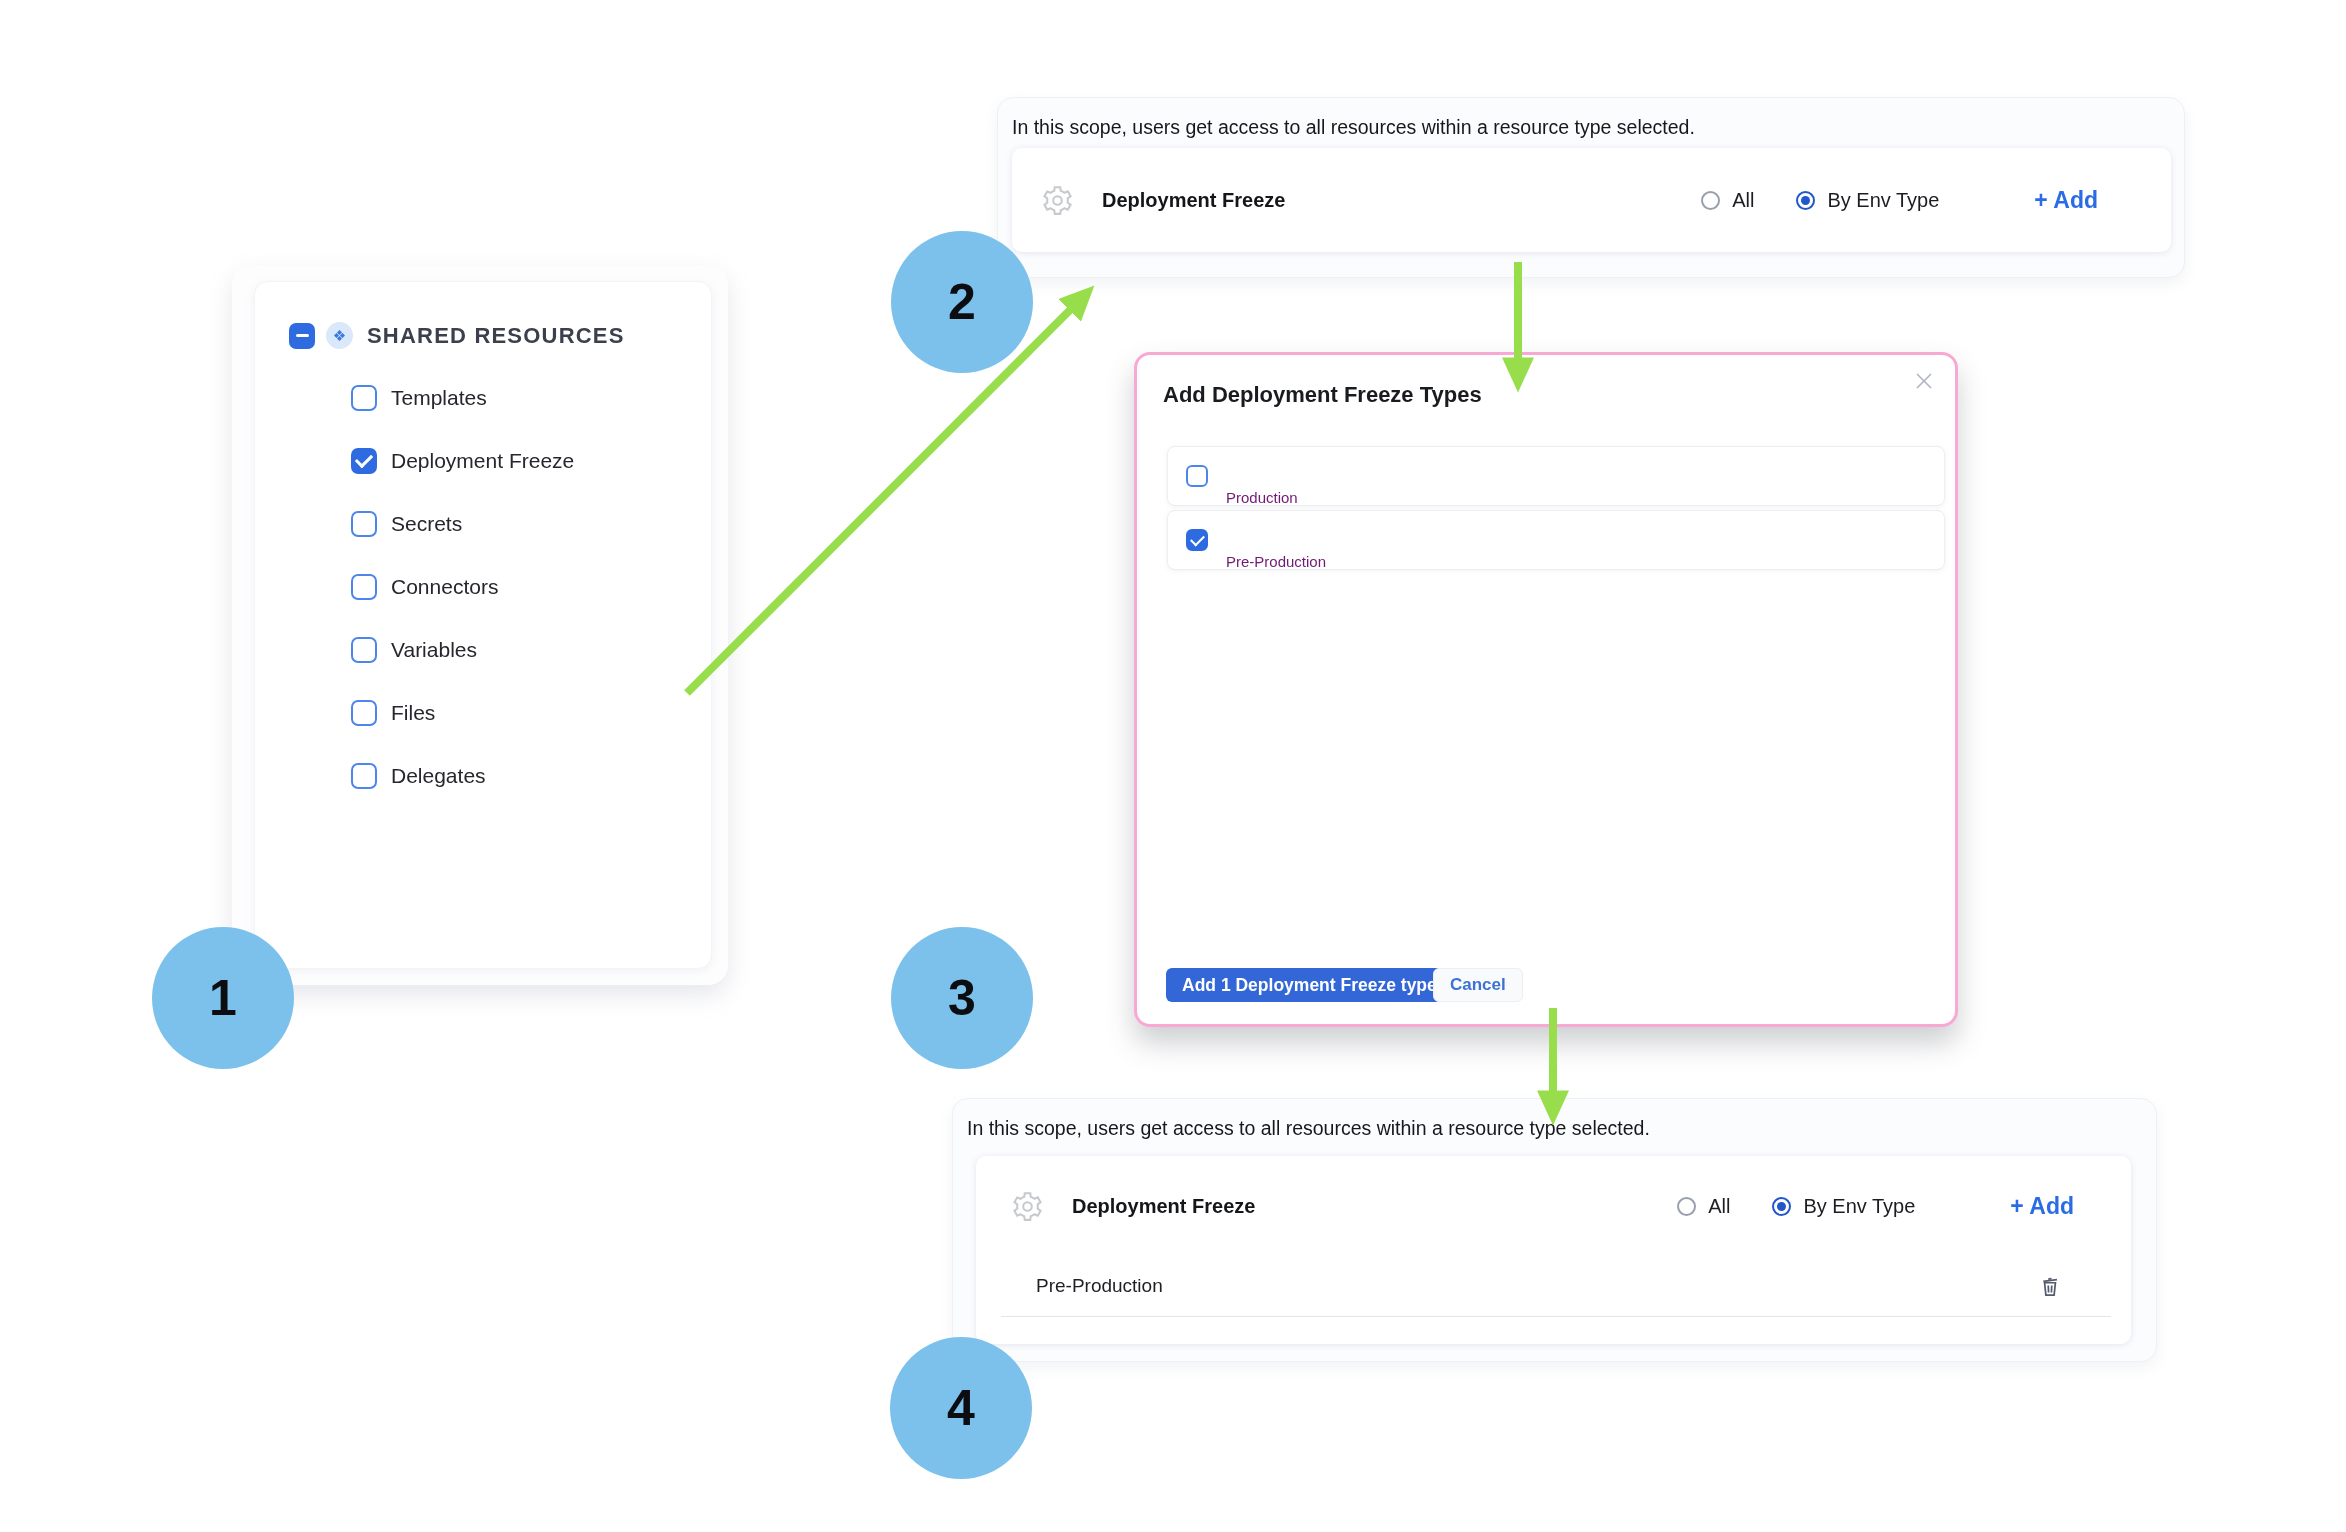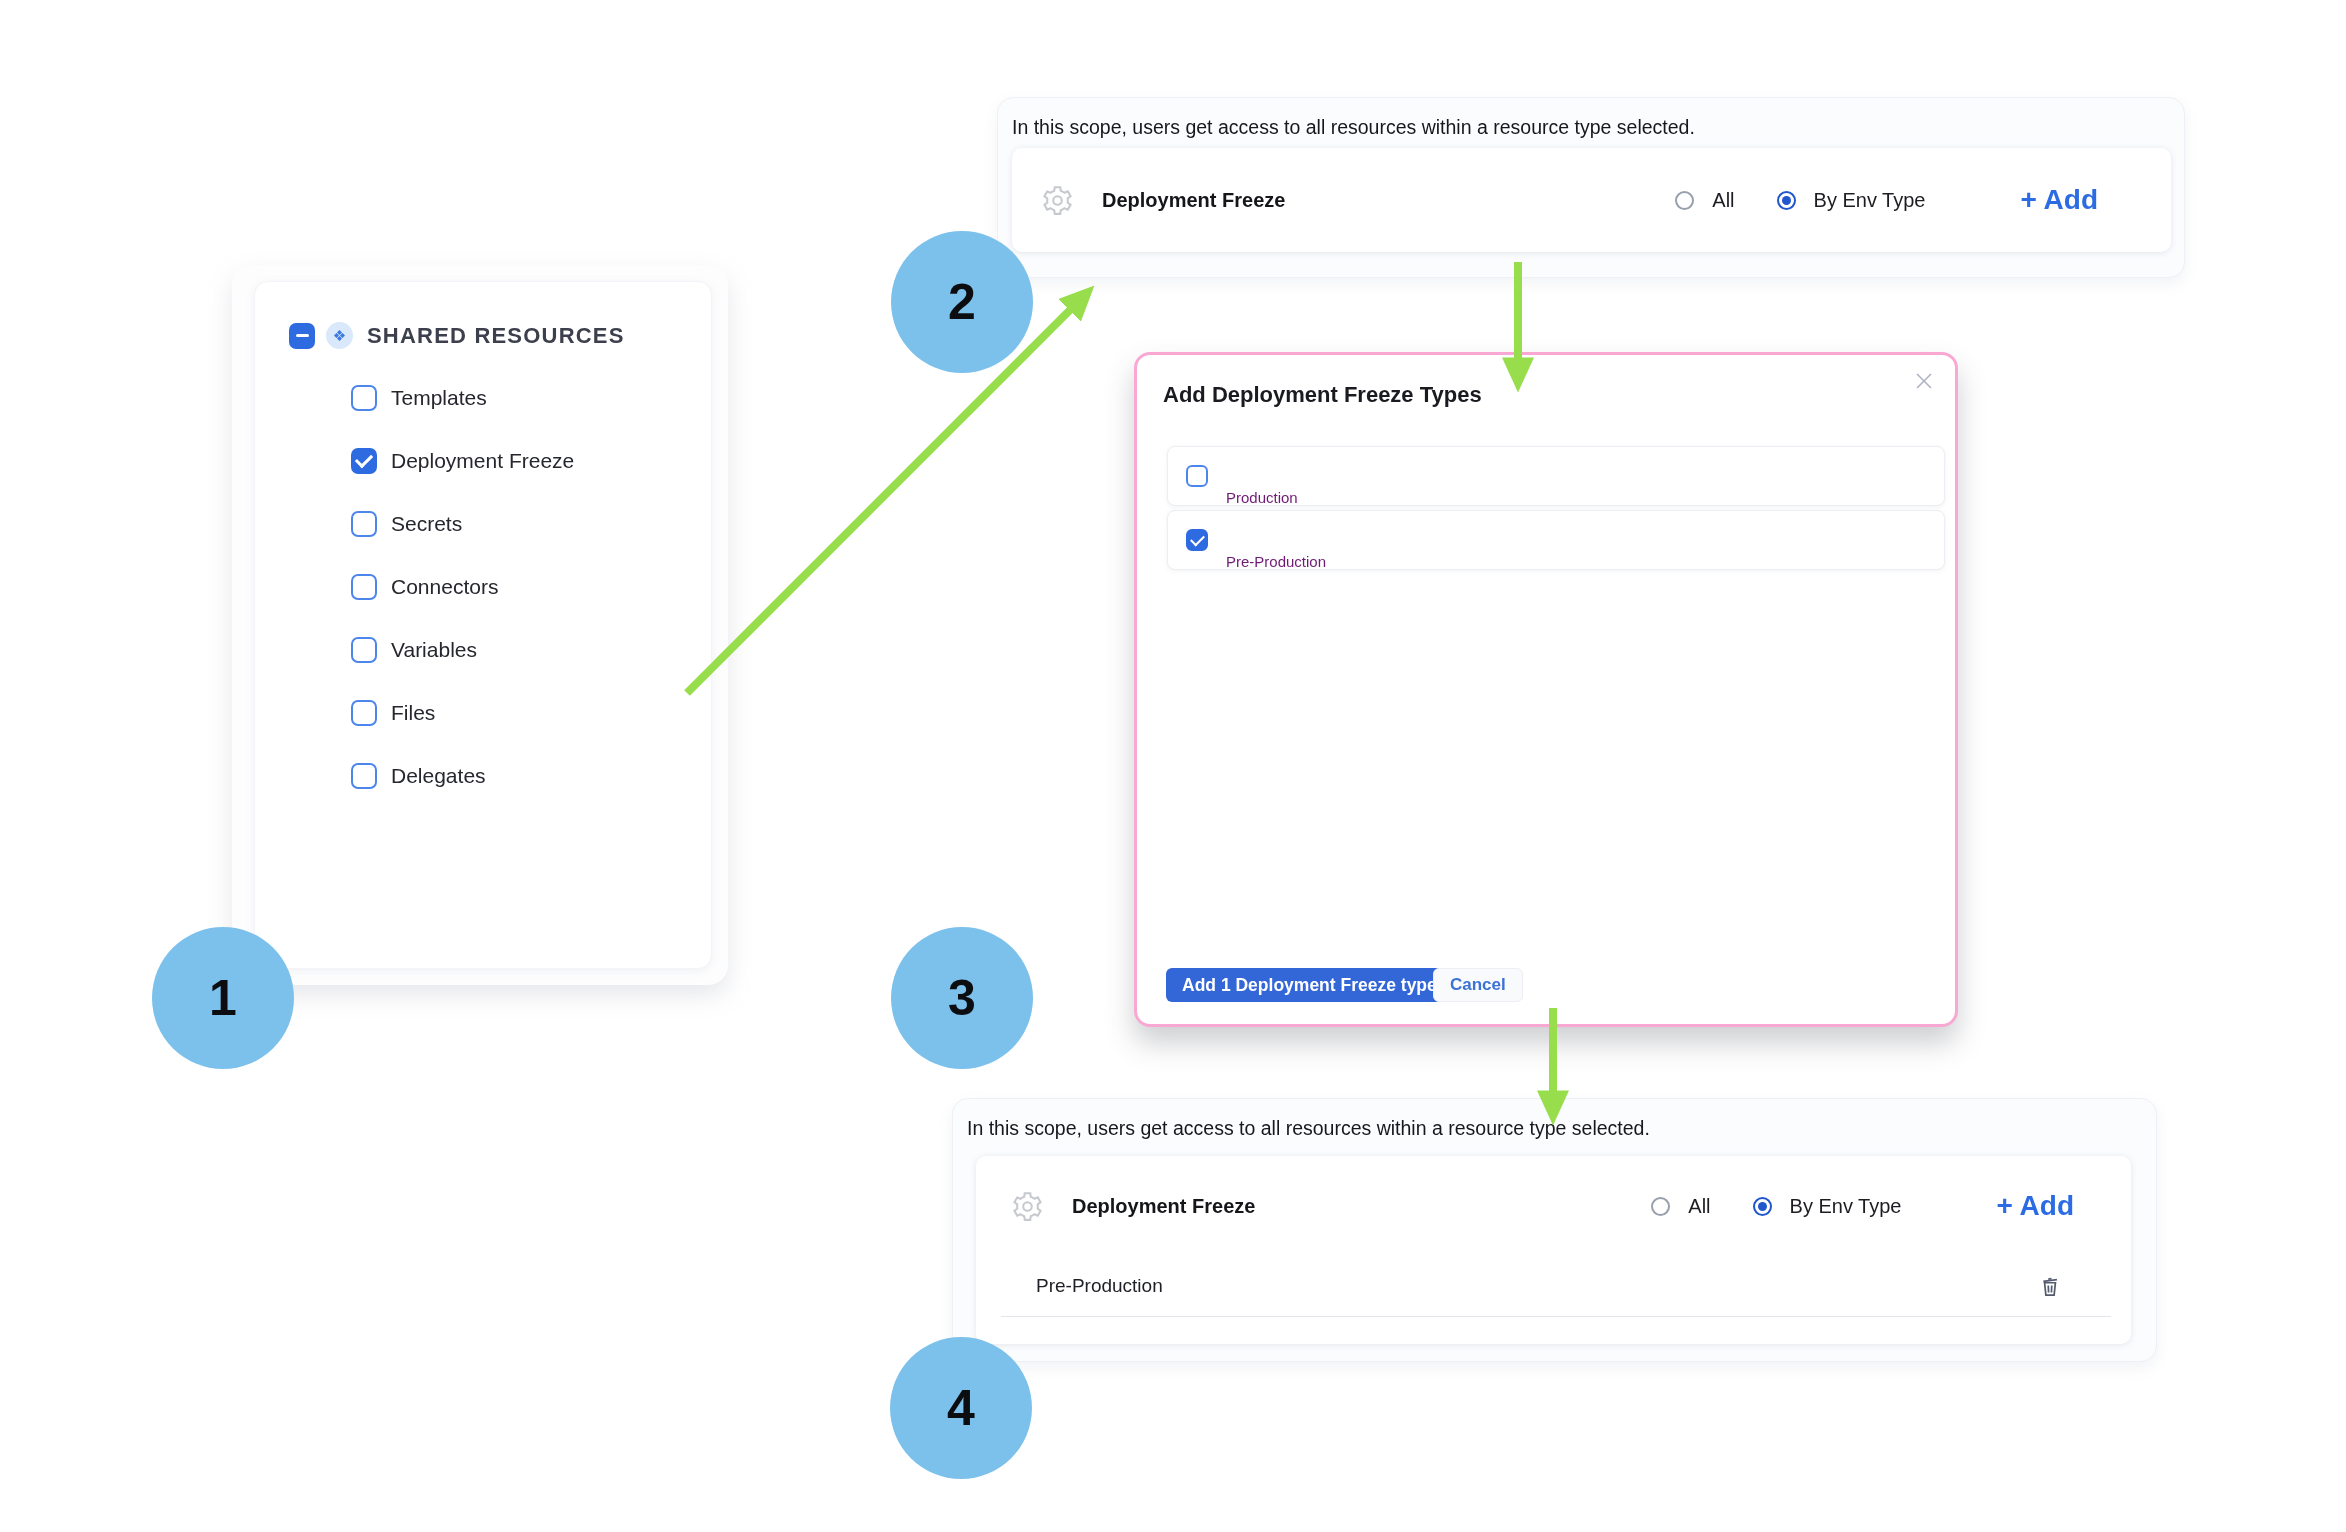--- a/index.html
+++ b/index.html
@@ -50,27 +50,27 @@
   #scope-panel-updated { left:952px; top:1098px; width:1205px; height:264px; }
   .desc { position:absolute; left:14px; top:18px; font-size:19.5px; color:#17181c; }
   .flow-card { position:absolute; background:#fff; border-radius:10px; box-shadow:0 1px 6px rgba(120,126,142,.18); }
   #scope-panel-initial .flow-card { left:14px; top:50px; width:1159px; height:104px; }
   #scope-panel-updated .flow-card { left:23px; top:57px; width:1155px; height:188px; }
   .resource-row { display:flex; align-items:center; height:104px; padding:0 73px 0 29px; }
   #scope-panel-updated .resource-row { height:100px; padding:0 57px 0 35px; }
   .gear { flex:none; margin-right:28px; }
   .resource-name { font-size:20px; font-weight:700; color:#15161a; }
   .radio-group { margin-left:auto; display:flex; align-items:center; gap:42px; }
-  .radio-opt { display:flex; align-items:center; gap:18px;text-align:right; }
+  .radio-opt { display:flex; align-items:center; gap:12px;text-align:right; }
   .radio { width:19px; height:19px; border-radius:50%; border:2.5px solid #99a0ad; background:#fff;
     display:flex; align-items:center; justify-content:center; flex:none; }
   .radio.on { border-color:#2257cc; }
   .radio.on::after { content:""; width:9px; height:9px; border-radius:50%; background:#2257cc; }
   .radio-label { font-size:20px; color:#1c1d23; }
-  .add-link { margin-left:95px; font-size:28px; font-weight:700; color:#2b6ce4; white-space:nowrap; }
+  .add-link { margin-left:95px; font-size:23px; font-weight:700; color:#2b6ce4; white-space:nowrap; }
   .selected-type-row { height:60px; display:flex; align-items:center; padding:0 68px 0 60px; }
   .selected-type-label { font-size:19px; color:#1f2026; }
   .trash-btn { margin-left:auto; display:flex; }
   .row-divider { margin:0 20px 0 25px; border-top:1.5px solid #e3e5ea; }
 
   
   #modal { position:absolute; left:1134px; top:352px; width:824px; height:675px; background:#fff;
     border:3px solid #f9a8d4; border-radius:16px; box-shadow:0 16px 28px rgba(58,62,74,.25); z-index:15; }
   .modal-title { position:absolute; left:26px; top:27px; font-size:22px; font-weight:700; color:#1a1b20; }
   .modal-close { position:absolute; right:18px; top:13px; }

